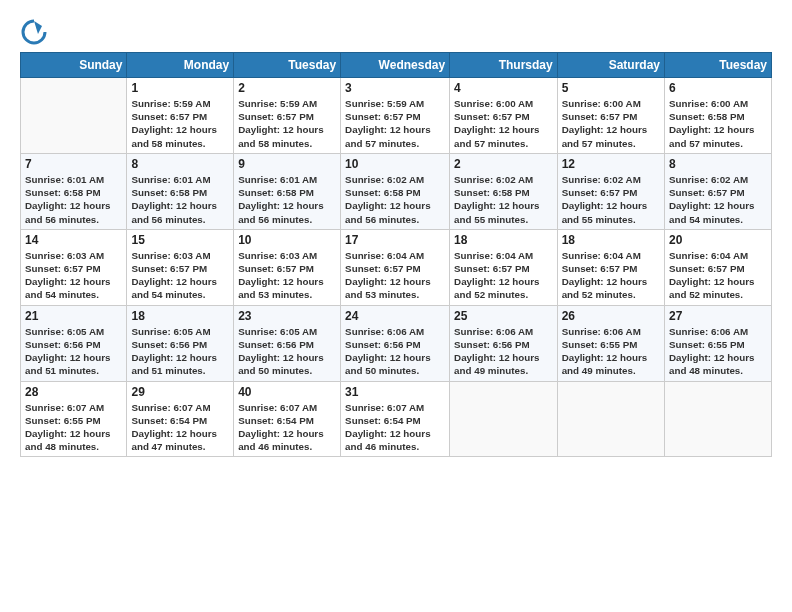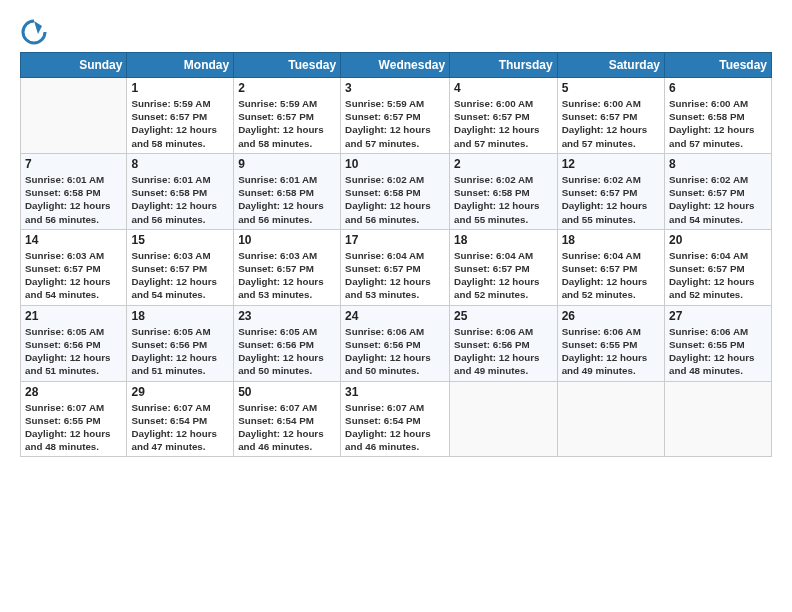--- a/index.html
+++ b/index.html
@@ -252,21 +252,21 @@
         <tr>
           <td>
             <span class="day-num">28</span>
             <div class="day-info">Sunrise: 6:07 AM<br>Sunset: 6:55 PM<br>Daylight: 12 hours<br>and 48 minutes.</div>
           </td>
           <td>
             <span class="day-num">29</span>
             <div class="day-info">Sunrise: 6:07 AM<br>Sunset: 6:54 PM<br>Daylight: 12 hours<br>and 47 minutes.</div>
           </td>
           <td>
-            <span class="day-num">50</span>
+            <span class="day-num">40</span>
             <div class="day-info">Sunrise: 6:07 AM<br>Sunset: 6:54 PM<br>Daylight: 12 hours<br>and 46 minutes.</div>
           </td>
           <td>
             <span class="day-num">31</span>
             <div class="day-info">Sunrise: 6:07 AM<br>Sunset: 6:54 PM<br>Daylight: 12 hours<br>and 46 minutes.</div>
           </td>
           <td class="empty"></td>
           <td class="empty"></td>
           <td class="empty"></td>
         </tr>

